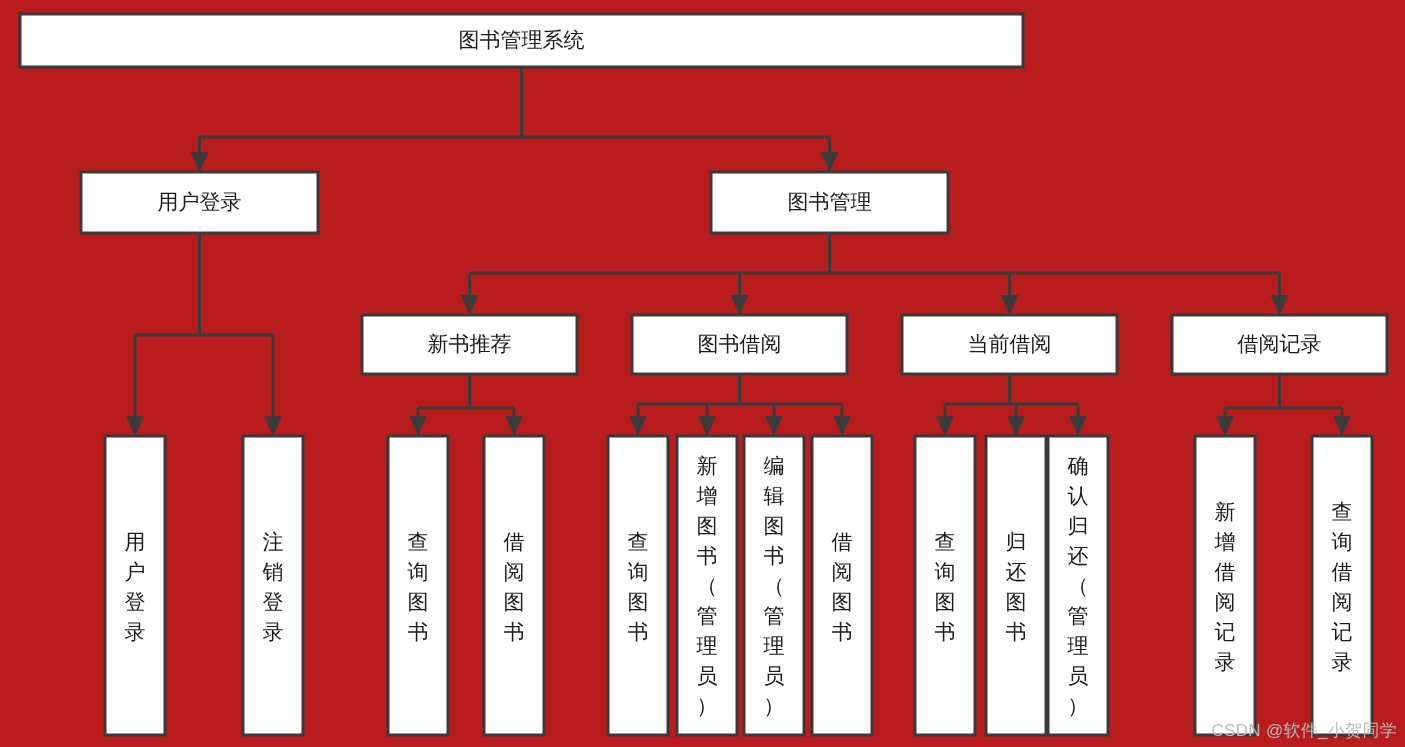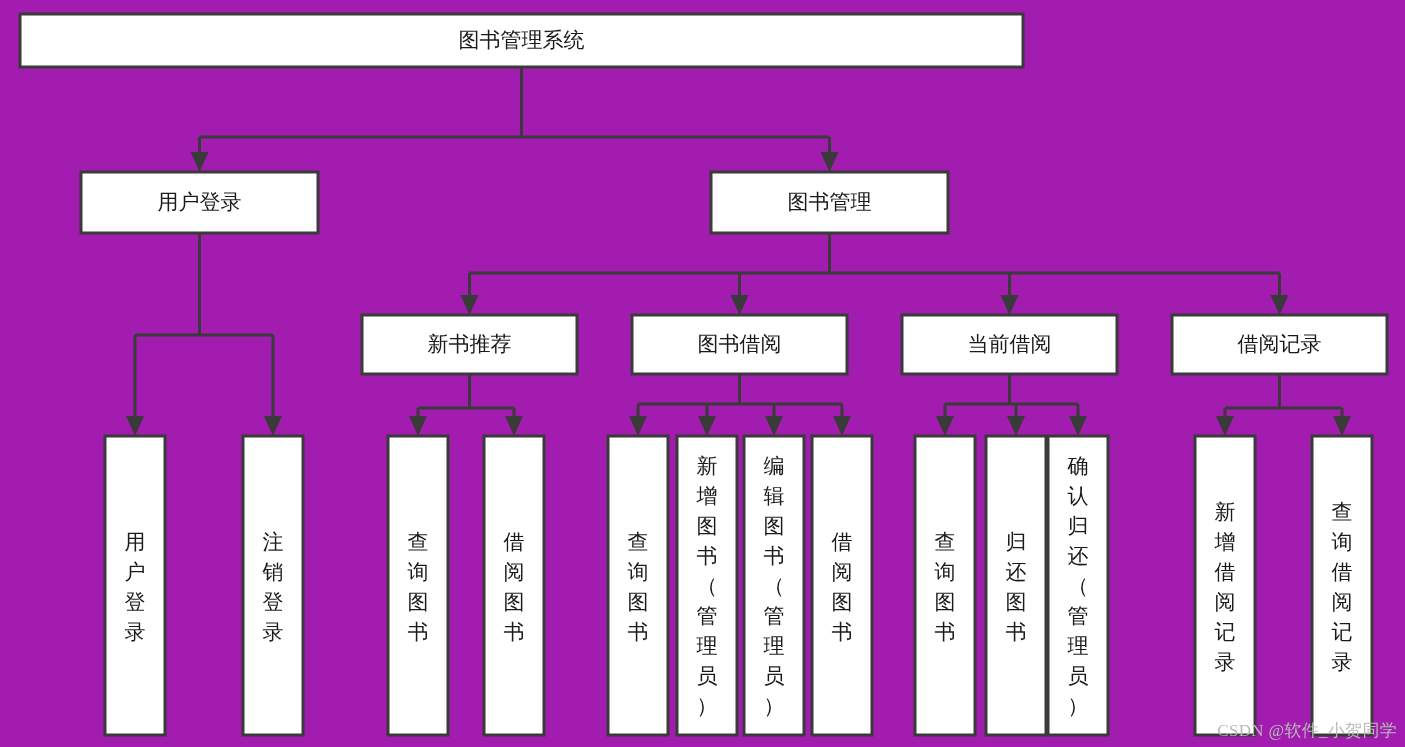--- a/index.html
+++ b/index.html
@@ -1,24 +1,24 @@
 <!DOCTYPE html>
 <html><head>
 <meta charset="utf-8">
 <style>
   html,body{margin:0;padding:0;background:#ffffff;}
   body{width:1405px;height:747px;font-family:"Liberation Sans","DejaVu Sans",sans-serif;}
-  #stage{position:relative;width:1405px;height:747px;overflow:hidden;background:#a21caf;}
+  #stage{position:relative;width:1405px;height:747px;overflow:hidden;background:#b91c1c;}
   svg#diagram{position:absolute;left:0;top:0;width:1405px;height:747px;}
   .node-rect{fill:#ffffff;stroke:#3a3a3a;stroke-width:3;}
   .connector{stroke:#3a3a3a;stroke-width:3;fill:none;}
   .arrow-head{fill:#3a3a3a;stroke:none;}
   .node-label{font-family:"Liberation Sans","DejaVu Sans",sans-serif;fill:#1a1a1a;font-size:21px;text-anchor:middle;dominant-baseline:middle;}
   .node-label-v{font-family:"Liberation Sans","DejaVu Sans",sans-serif;fill:#1a1a1a;font-size:21px;text-anchor:middle;}
-  .watermark{position:absolute;right:8px;bottom:5px;font-family:Liberation Serif, serif;
+  .watermark{position:absolute;right:8px;bottom:5px;font-family:Liberation Sans, sans-serif;
              font-size:17px;color:#b9b9b9;white-space:nowrap;letter-spacing:0.3px;}
 </style>
 </head>
 <body>
 
 <div id="stage">
   <svg id="diagram" viewBox="0 0 1405 747">
       <g>
         <g>
           <path d="M 521.5 67 L 521.5 137" class="connector"></path>

